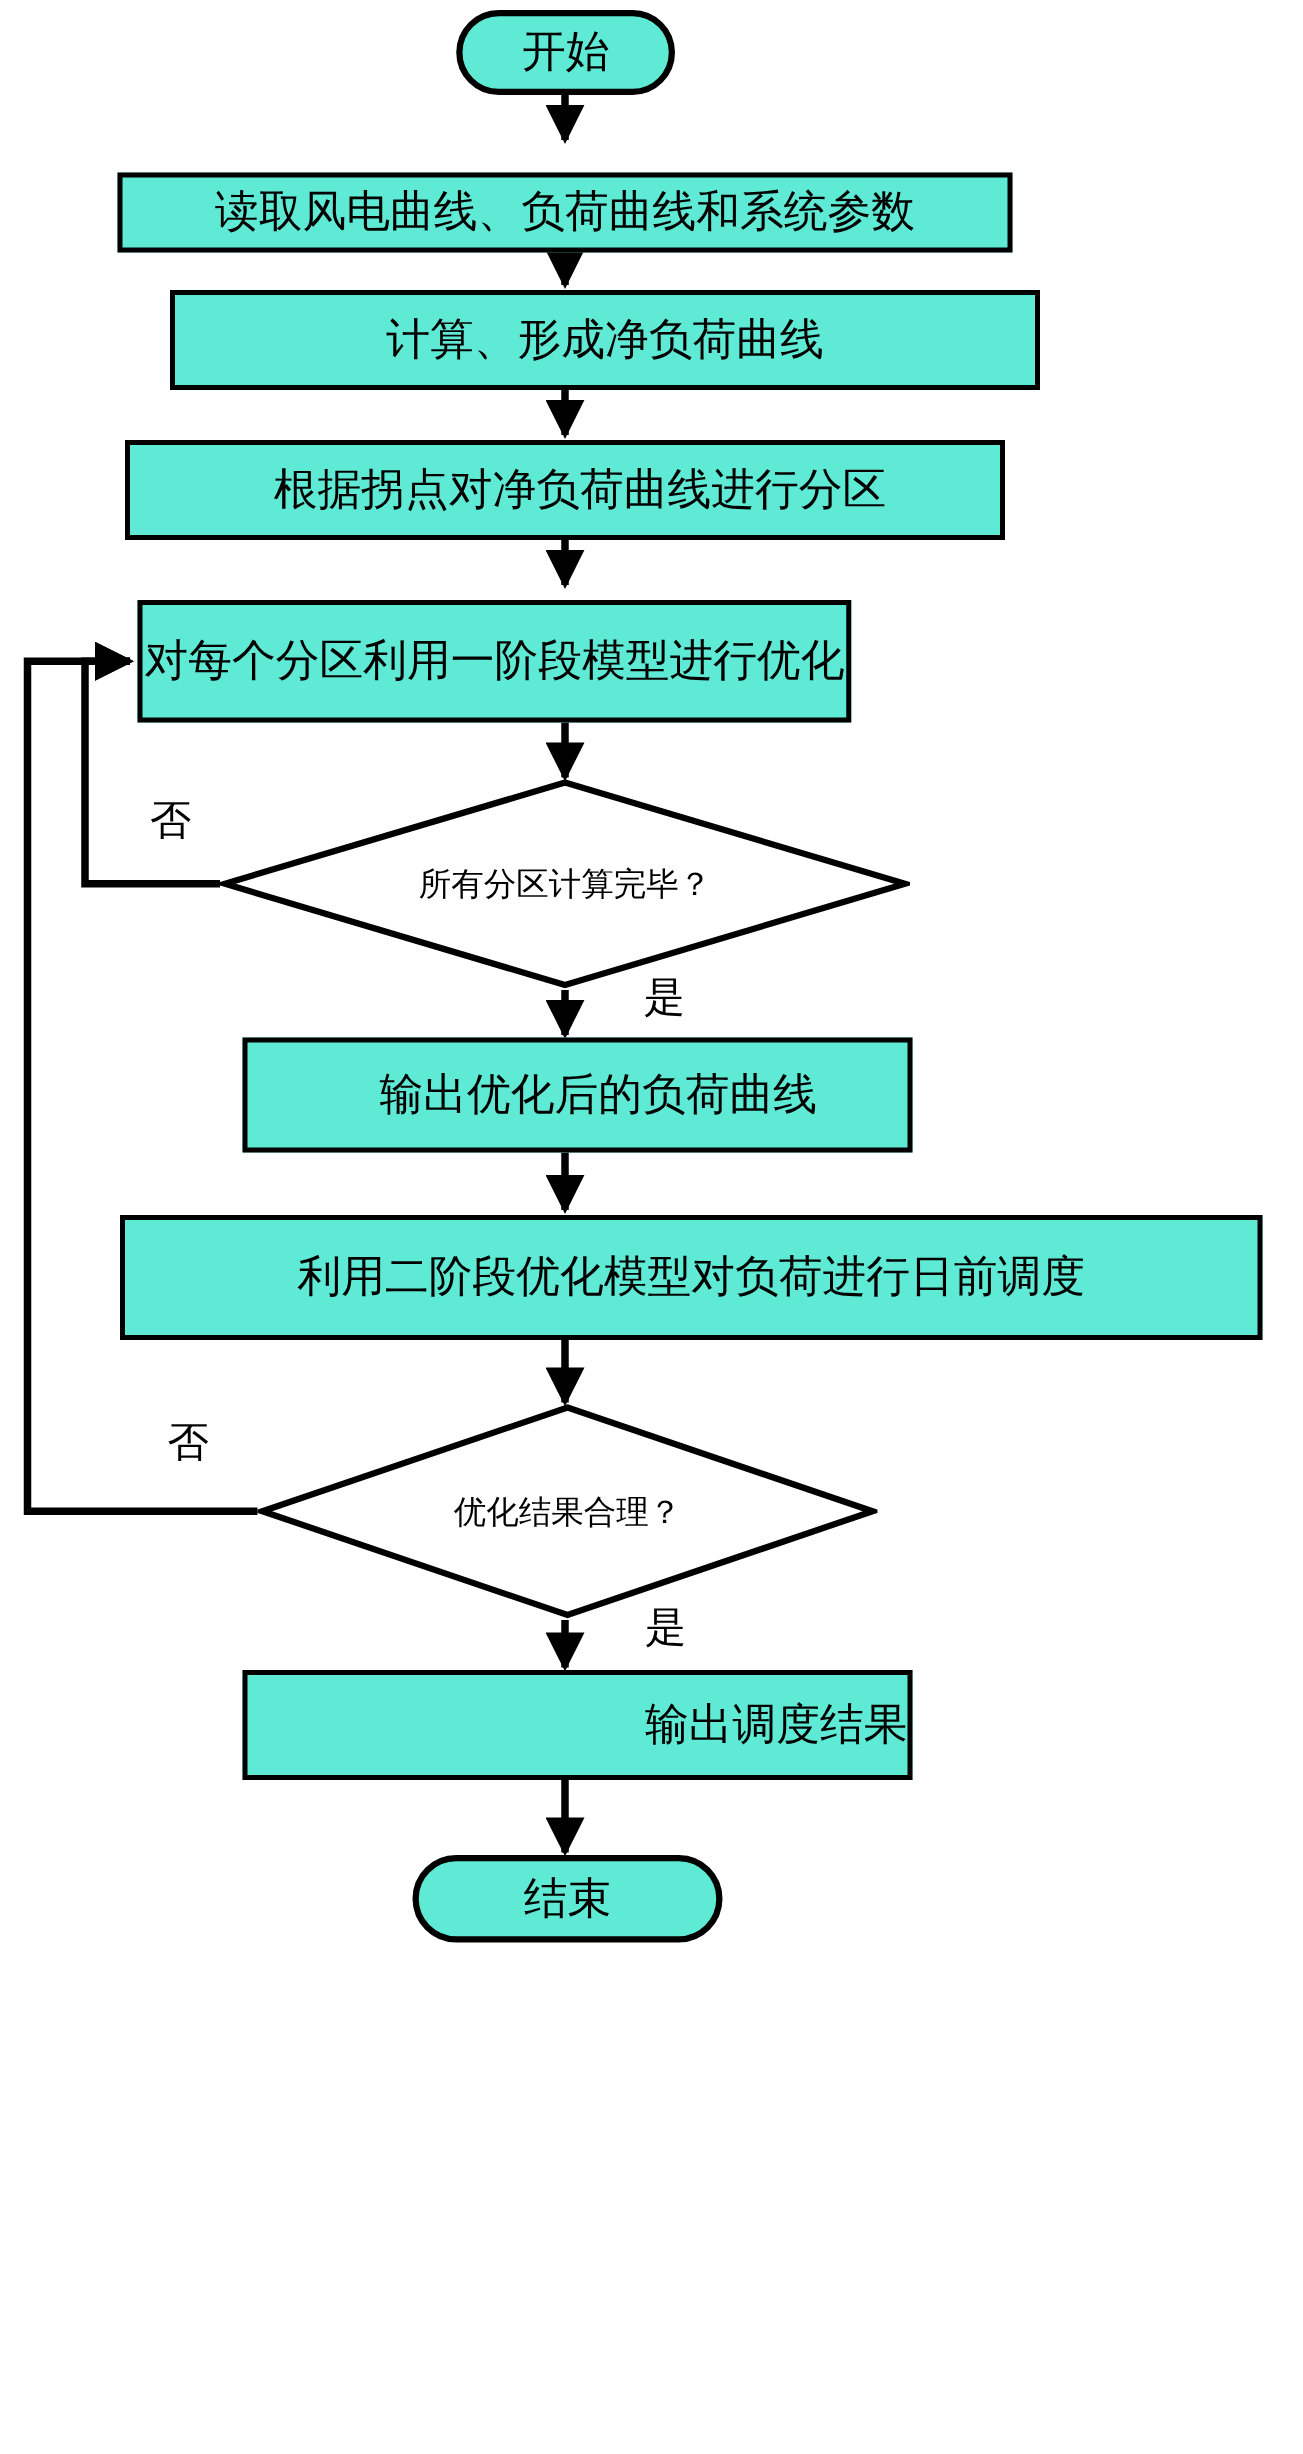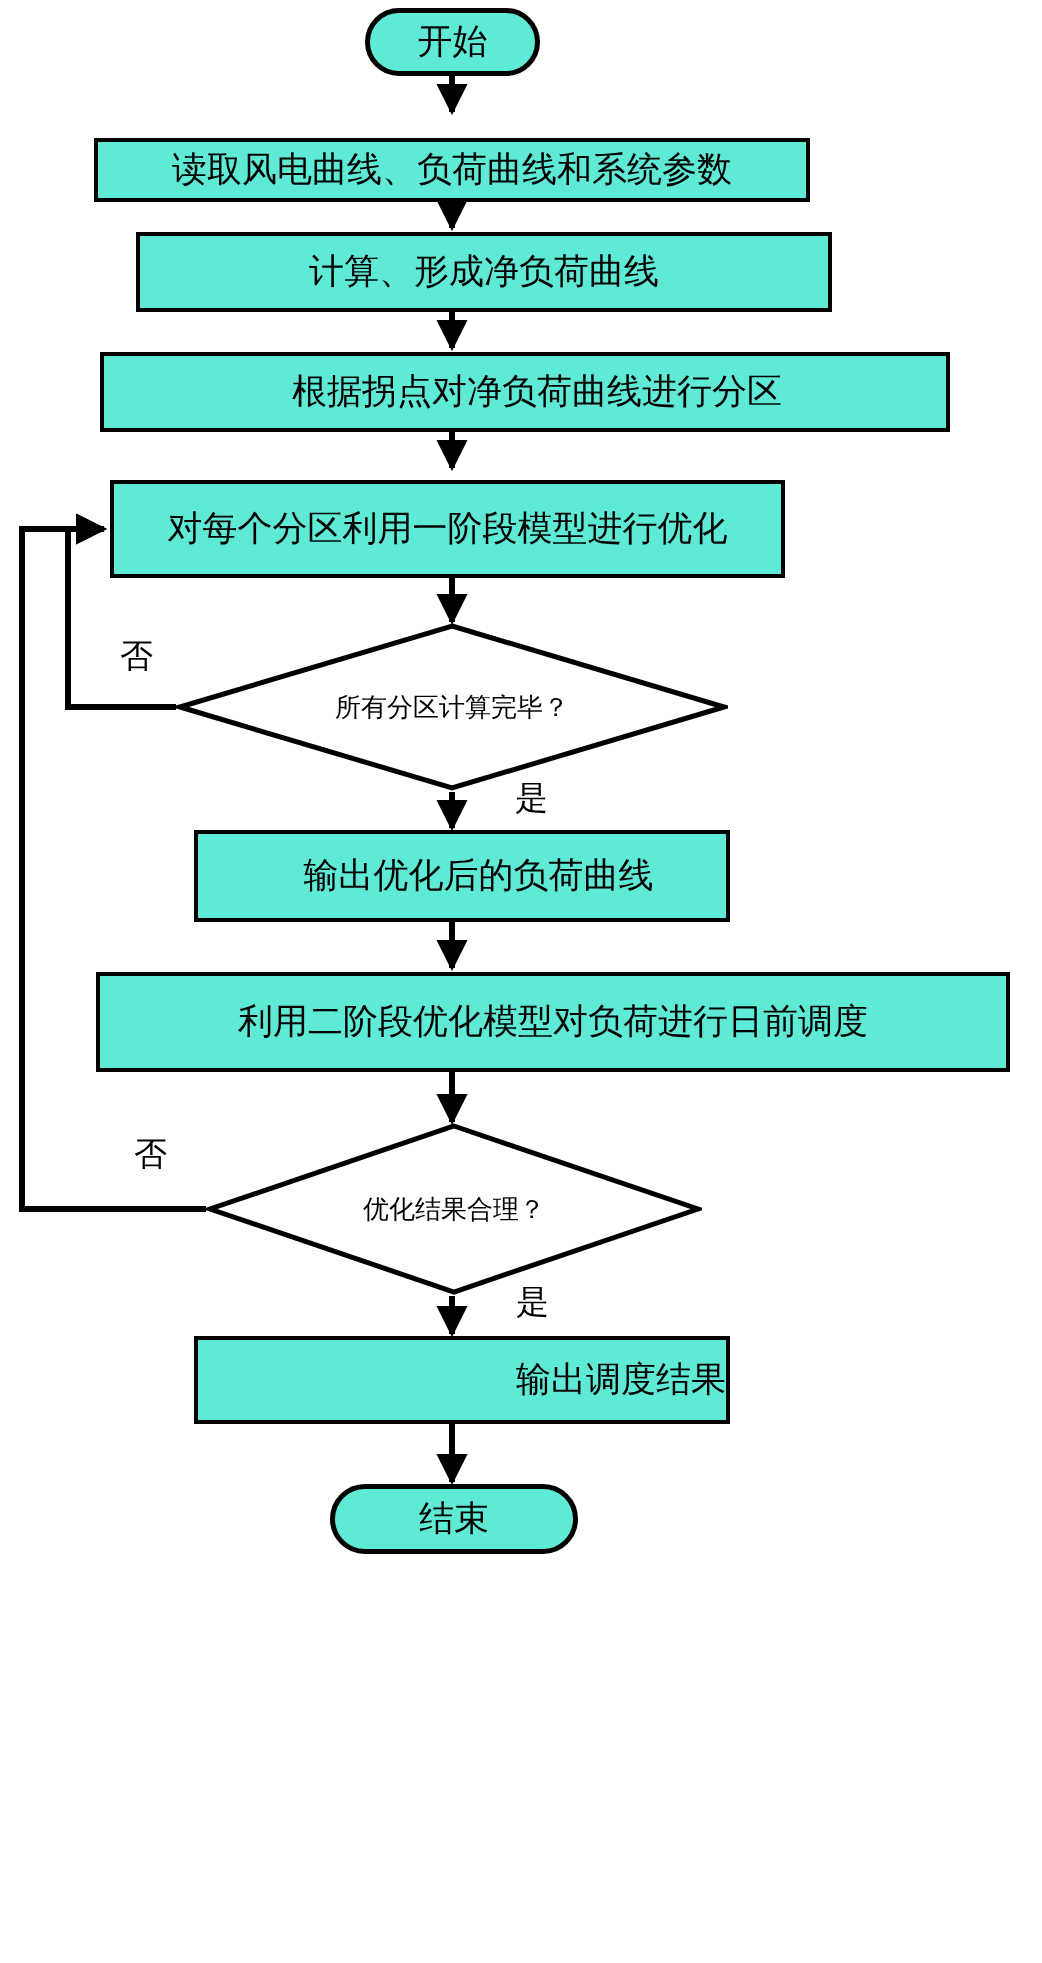--- a/index.html
+++ b/index.html
@@ -113,25 +113,25 @@
   </div>
 
   <div class="node proc" style="left:94px; top:114px; width:716px; height:64px;margin-top:24px;">
     <span>读取风电曲线、负荷曲线和系统参数</span>
   </div>
 
   <div class="node proc" style="left:88px; top:232px; width:696px; height:80px;margin-left:48px;">
     <span>计算、形成净负荷曲线</span>
   </div>
 
-  <div class="node proc" style="left:100px; top:352px; width:850px; height:80px;padding-left:24px;">
+  <div class="node proc" style="left:100px; top:352px; width:704px; height:80px;padding-left:24px;">
     <span>根据拐点对净负荷曲线进行分区</span>
   </div>
 
-  <div class="node proc" style="left:110px; top:480px; width:675px; height:98px;">
+  <div class="node proc" style="left:110px; top:480px; width:571px; height:98px;">
     <span>对每个分区利用一阶段模型进行优化</span>
   </div>
 
   <div class="diamond-wrap" style="left:176px; top:622px; width:552px; height:170px;">
     <svg width="552" height="170" viewBox="0 0 552 170" xmlns="http://www.w3.org/2000/svg">
       <polygon points="276,4 548,85 276,166 4,85" fill="#ffffff" stroke="#000000" stroke-width="5"></polygon>
     </svg>
     <span class="diamond-label">所有分区计算完毕？</span>
   </div>
 

